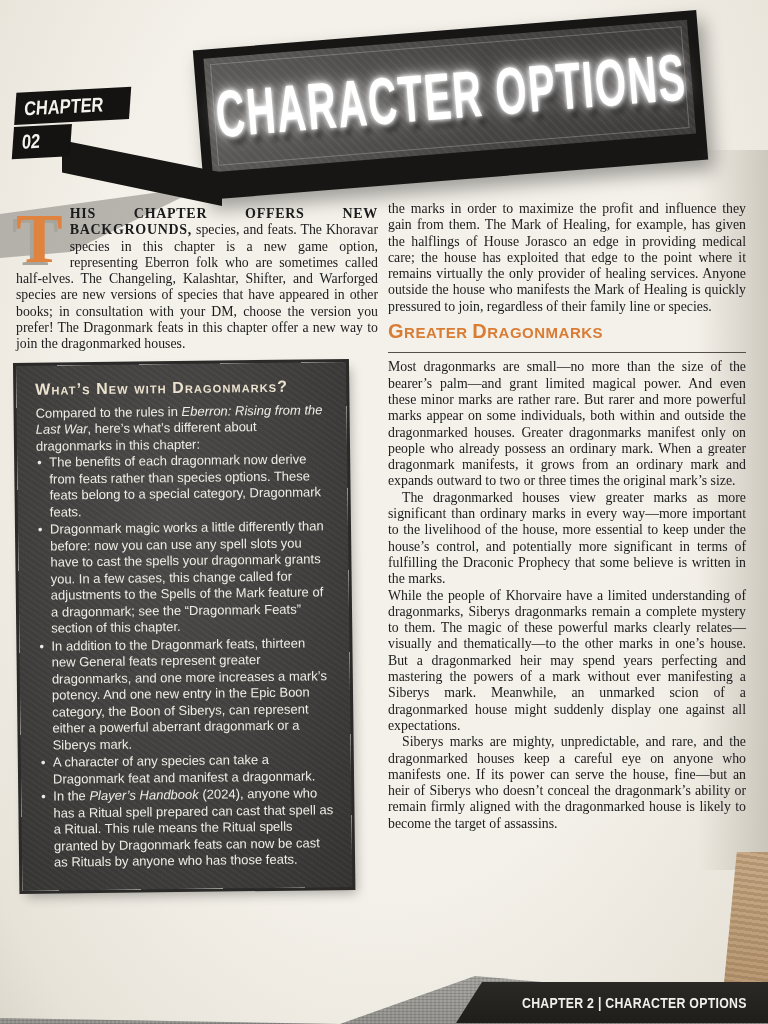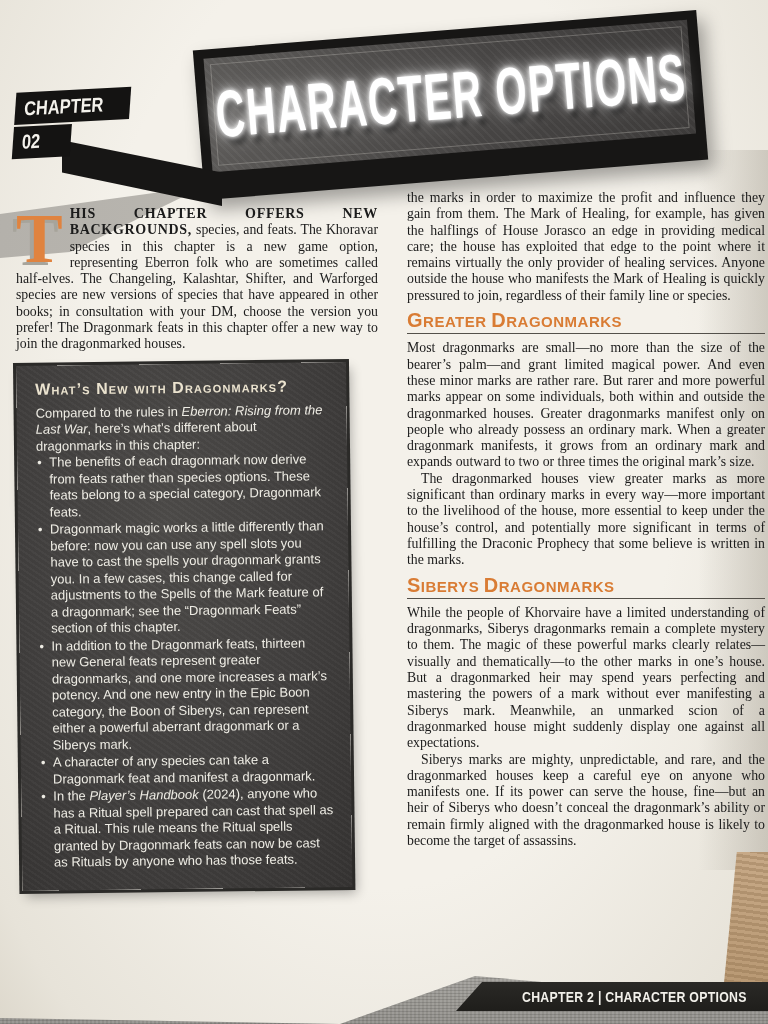--- a/index.html
+++ b/index.html
@@ -56,50 +56,50 @@
           repeating-linear-gradient(0deg, rgba(0,0,0,.12) 0 1px, rgba(0,0,0,0) 1px 3px),
           repeating-linear-gradient(90deg, rgba(255,255,255,.10) 0 2px, rgba(0,0,0,0) 2px 4px),
           linear-gradient(#a5a39e,#8f8d88);
         clip-path:polygon(340px 64px,475px 16px,768px 42px,768px 64px,0 64px,0 58px);}
   
   .col{position:absolute;width:362px;font-size:13.8px;line-height:16.3px;text-align:justify;}
   .col p{margin:0 0 0 0;}
   .col p + p{margin-top:0;}
   .col .ind{text-indent:14px;}
   .col.left{left:16px;top:206px;}
-  .col.right{left:388px;top:190px;width:358px;margin-left:19px;}
+  .col.right{left:388px;top:201px;width:358px;}
   .dropcap{float:left;font-size:70px;line-height:58px;padding:4px 7px 0 0;color:#e0833f;
         font-family:"Liberation Serif",serif;font-weight:bold;
         text-shadow:-4px 3px 0 #a7a49b;}
   .lead{text-transform:uppercase;font-size:14px;letter-spacing:.7px;font-weight:bold;}
   .h2,.h3{font-family:"Liberation Sans",sans-serif;font-weight:bold;color:#d97c34;
         text-transform:uppercase;letter-spacing:.5px;text-align:left;}
   .h2{font-size:19px;margin:12px 0 5px 0;}
   .h2 .cap{font-size:25px;}
-  .h3{font-size:15px;margin:10px 0 6px 0;border-bottom:1.5px solid #53504a;padding-bottom:3px;}
+  .h3{font-size:15px;margin:10px 0 6px 0;border-bottom:1.5px solid #53504a;padding-bottom:11px;}
   .h3 .cap{font-size:20px;}
   .cap{line-height:0;}
   
   .box{margin-top:13px;width:330px;height:525px;box-sizing:border-box;
         transform:rotate(-.7deg);transform-origin:0 0;
         background:
           repeating-linear-gradient(35deg, rgba(255,255,255,.03) 0 2px, rgba(0,0,0,0) 2px 5px),
           radial-gradient(ellipse at 45% 30%, #4b4947 0%, #403e3d 55%, #343231 100%);
         box-shadow:0 0 0 3px #2b2a28, 4px 6px 12px rgba(0,0,0,.3);
         padding:16px 18px 0 19px;color:#eeece4;
         font-family:"Liberation Sans",sans-serif;font-size:13px;line-height:16.5px;
         text-align:left;}
   .box-title{font-variant:small-caps;font-weight:bold;font-size:16px;letter-spacing:1.1px;
         color:#ebe3cf;margin-bottom:7px;}
   .box-intro{margin:0 0 10px 0;}
   .it{font-style:italic;}
   .bullet{position:relative;padding-left:13px;margin-bottom:1px;}
   .bullet .mark{position:absolute;left:1px;top:0;}
   
-  .footer{position:absolute;left:456px;top:982px;width:312px;height:29px;
+  .footer{position:absolute;left:456px;top:982px;width:312px;height:41px;
         background:linear-gradient(#2a2926,#1f1e1b);
         clip-path:polygon(26px 0,100% 0,100% 100%,0 100%);
         display:flex;align-items:center;color:#f2f0ea;
         font-family:"Liberation Sans",sans-serif;font-weight:bold;}
   .f-text{margin-left:66px;font-size:14px;letter-spacing:.3px;transform:scaleX(.88);transform-origin:0 50%;white-space:nowrap;}
 </style>
 </head>
 <body>
 
 <div class="page">
@@ -140,21 +140,20 @@
     </div>
   </div>
 
   <div class="col right">
     <p>the marks in order to maximize the profit and influence they gain from them. The Mark of Healing, for example, has given the halflings of House Jorasco an edge in providing medical care; the house has exploited that edge to the point where it remains virtually the only provider of healing services. Anyone outside the house who manifests the Mark of Healing is quickly pressured to join, regardless of their family line or species.</p>
 
     <h3 class="h3 fancy"><span class="cap">G</span>reater <span class="cap">D</span>ragonmarks</h3>
     <p>Most dragonmarks are small—no more than the size of the bearer’s palm—and grant limited magical power. And even these minor marks are rather rare. But rarer and more powerful marks appear on some individuals, both within and outside the dragonmarked houses. Greater dragonmarks manifest only on people who already possess an ordinary mark. When a greater dragonmark manifests, it grows from an ordinary mark and expands outward to two or three times the original mark’s size.</p>
     <p class="ind">The dragonmarked houses view greater marks as more significant than ordinary marks in every way—more important to the livelihood of the house, more essential to keep under the house’s control, and potentially more significant in terms of fulfilling the Draconic Prophecy that some believe is written in the marks.</p>
 
-    <h3 class="h3 fancy"><span class="cap">S</span>iberys <span class="cap">D</span>ragonmarks</h3>
     <p>While the people of Khorvaire have a limited understanding of dragonmarks, Siberys dragonmarks remain a complete mystery to them. The magic of these powerful marks clearly relates—visually and thematically—to the other marks in one’s house. But a dragonmarked heir may spend years perfecting and mastering the powers of a mark without ever manifesting a Siberys mark. Meanwhile, an unmarked scion of a dragonmarked house might suddenly display one against all expectations.</p>
     <p class="ind">Siberys marks are mighty, unpredictable, and rare, and the dragonmarked houses keep a careful eye on anyone who manifests one. If its power can serve the house, fine—but an heir of Siberys who doesn’t conceal the dragonmark’s ability or remain firmly aligned with the dragonmarked house is likely to become the target of assassins.</p>
   </div>
 
   <div class="footer">
     <span class="f-text">CHAPTER 2  |  CHARACTER OPTIONS</span>
 
   </div>
 
 </div>

